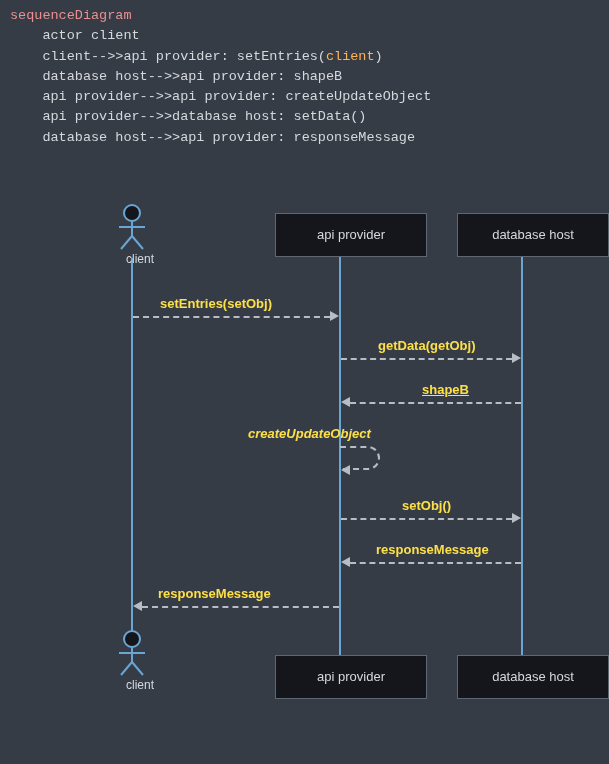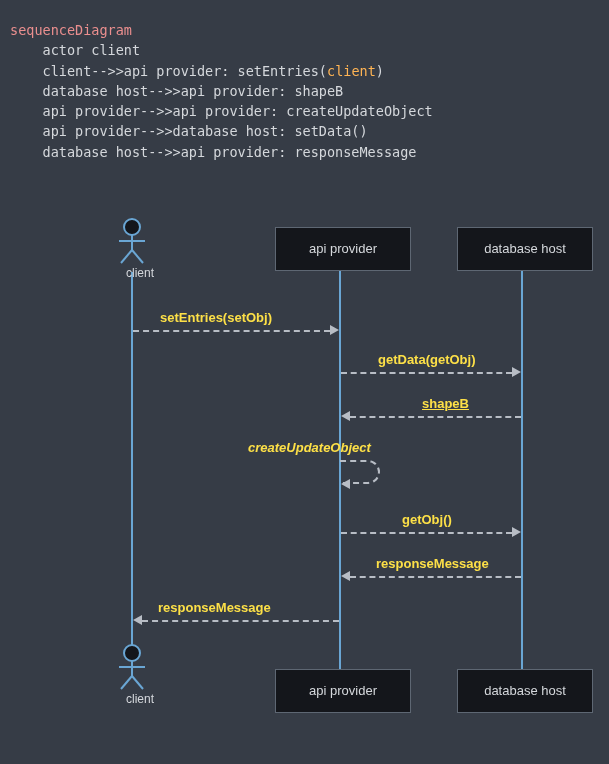--- a/index.html
+++ b/index.html
@@ -5,23 +5,24 @@
   * { box-sizing: border-box; margin: 0; padding: 0; }
   body {
     background: #363c46;
     font-family: "Consolas", "Monaco", monospace;
     width: 609px;
     height: 764px;
     overflow: hidden;
     color: #ccc;
   }
   .code-block {
-    padding: 20px 10px 10px 10px;
+    padding: 6px 10px 10px 10px;
     font-size: 13.5px;
     line-height: 1.5;
+    font-family: Liberation Mono, monospace;
   }
   .code-line { white-space: pre; }
   .kw { color: #eb8f8f; }
   .call { color: #ffb454; }
   .plain { color: #d5d8dc; }
 
   .diagram {
     position: relative;
     width: 609px;
     height: 560px;
@@ -40,21 +41,21 @@
   .part-box {
     position: absolute;
     background: #14161b;
     border: 1px solid #5e6773;
     color: #d5d8dc;
     font-size: 13px;
     font-family: sans-serif;
     display: flex;
     align-items: center;
     justify-content: center;
-    width: 136px;
+    width: 152px;
     height: 44px;
   }
   .lifeline {
     position: absolute;
     width: 2px;
     background: #6aa6d4;
   }
   .msg-label {
     position: absolute;
     color: #fde047;
@@ -127,21 +128,21 @@
   <div class="arrow-head right" style="left:512px; top:195px;"></div>
 
   <div class="msg-label" style="left:422px; top:224px;text-decoration:underline;">shapeB</div>
   <div class="arrow-line" style="left:350px; top:244px; width:171px;"></div>
   <div class="arrow-head left" style="left:341px; top:239px;"></div>
 
   <div class="msg-label" style="left:248px; top:268px;font-style:italic;">createUpdateObject</div>
   <div class="self-curve" style="left:340px; top:288px;"></div>
   <div class="arrow-head left" style="left:341px; top:307px;"></div>
 
-  <div class="msg-label" style="left:402px; top:340px;">getObj()</div>
+  <div class="msg-label" style="left:402px; top:340px;">setObj()</div>
   <div class="arrow-line" style="left:341px; top:360px; width:171px;"></div>
   <div class="arrow-head right" style="left:512px; top:355px;"></div>
 
   <div class="msg-label" style="left:376px; top:384px;">responseMessage</div>
   <div class="arrow-line" style="left:350px; top:404px; width:171px;"></div>
   <div class="arrow-head left" style="left:341px; top:399px;"></div>
 
   <div class="msg-label" style="left:158px; top:428px;">responseMessage</div>
   <div class="arrow-line" style="left:142px; top:448px; width:197px;"></div>
   <div class="arrow-head left" style="left:133px; top:443px;"></div>

